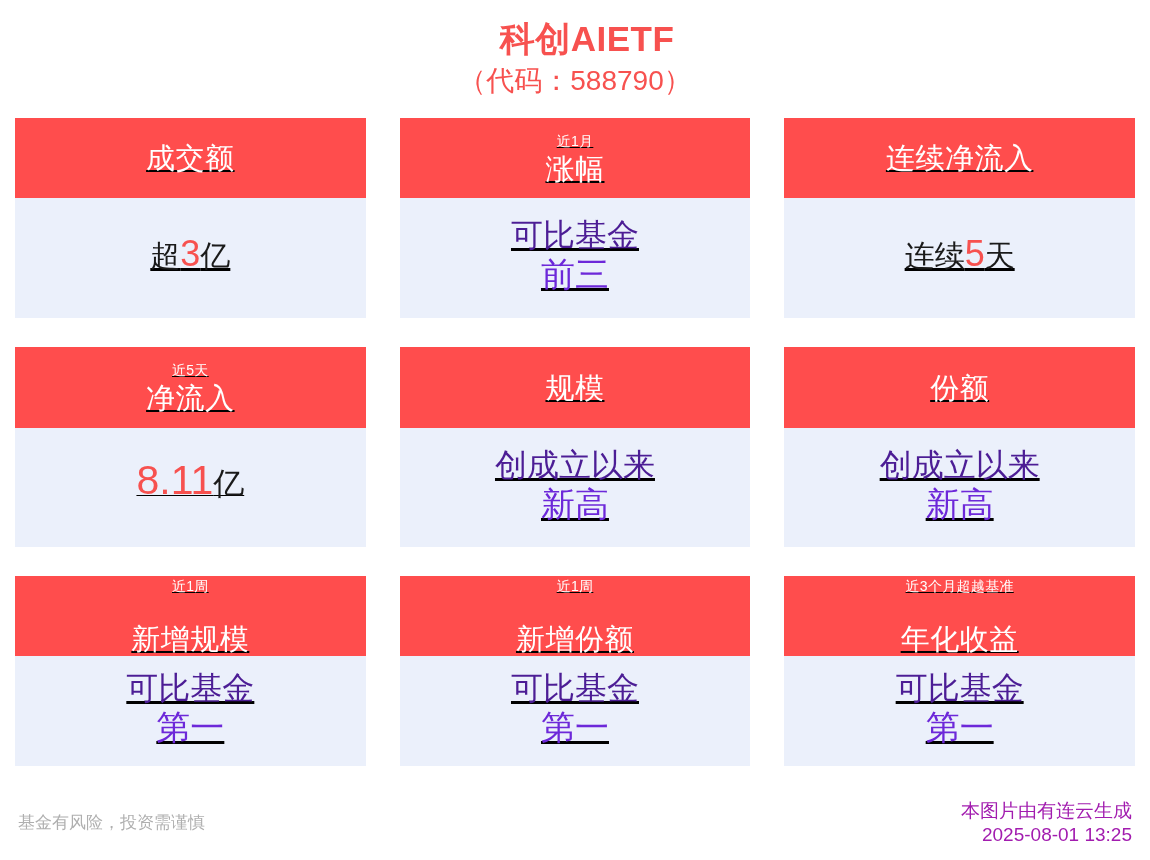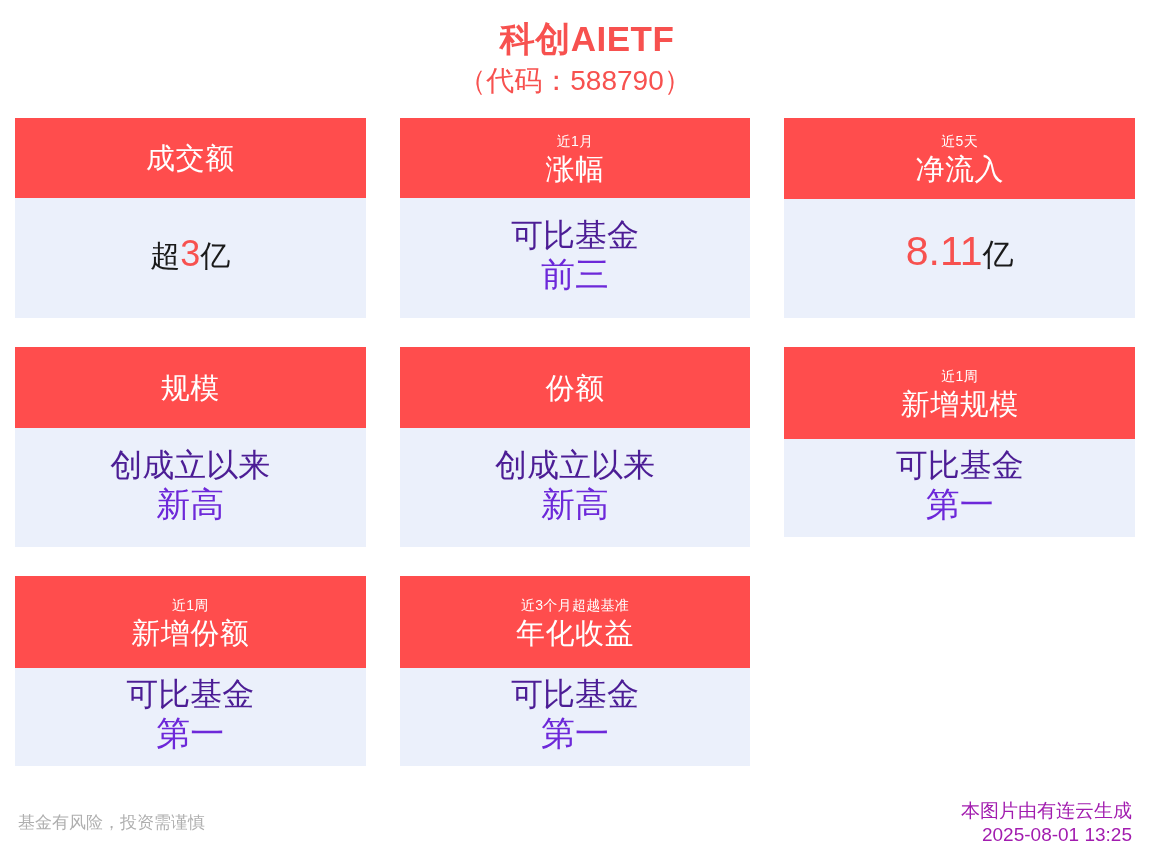--- a/index.html
+++ b/index.html
@@ -48,20 +48,21 @@
 
   
   .grid {
     margin-top: 19px;
     padding: 0 15px;
     box-sizing: border-box;
     display: grid;
     grid-template-columns: repeat(3, 1fr);
     column-gap: 34px;
     row-gap: 29px;
+    text-decoration: underline;
   }
 
   .card {
     background: #EBF0FB;
     overflow: hidden;
     display: flex;
     flex-direction: column;
   }
 
   .card-header {
@@ -135,21 +136,21 @@
     font-size: 31px;
   }
 
   
   .card.r1 { height: 200px; }
   .card.r2 { height: 200px; }
   .card.r3 { height: 190px; }
 
   .card.r1 .card-header { height: 80px; }
   .card.r2 .card-header { height: 81px; }
-  .card.r3 .card-header { height: 92px; }
+  .card.r3 .card-header { height: 80px; justify-content: space-between; }
 
   
   .footer {
     position: absolute;
     left: 0;
     bottom: 0;
     width: 1150px;
     height: 75px;
     box-sizing: border-box;
     padding: 0 18px;
@@ -195,20 +196,28 @@
       <div class="card-header">
         <div class="eyebrow">近1月</div>
         <div class="head-main">涨幅</div>
       </div>
       <div class="card-body">
         <div class="body-top">可比基金</div>
         <div class="body-accent">前三</div>
       </div>
     </div>
 
+    <div class="card r1">
+      <div class="card-header single">
+        <div class="head-main">连续净流入</div>
+      </div>
+      <div class="card-body">
+        <div class="inline-line"><span>连续</span><span class="hl">5</span><span>天</span></div>
+      </div>
+    </div>
 
     <div class="card r2">
       <div class="card-header">
         <div class="eyebrow">近5天</div>
         <div class="head-main">净流入</div>
       </div>
       <div class="card-body">
         <div class="num-line"><span class="big-num">8.11</span><span class="unit">亿</span></div>
       </div>
     </div>

